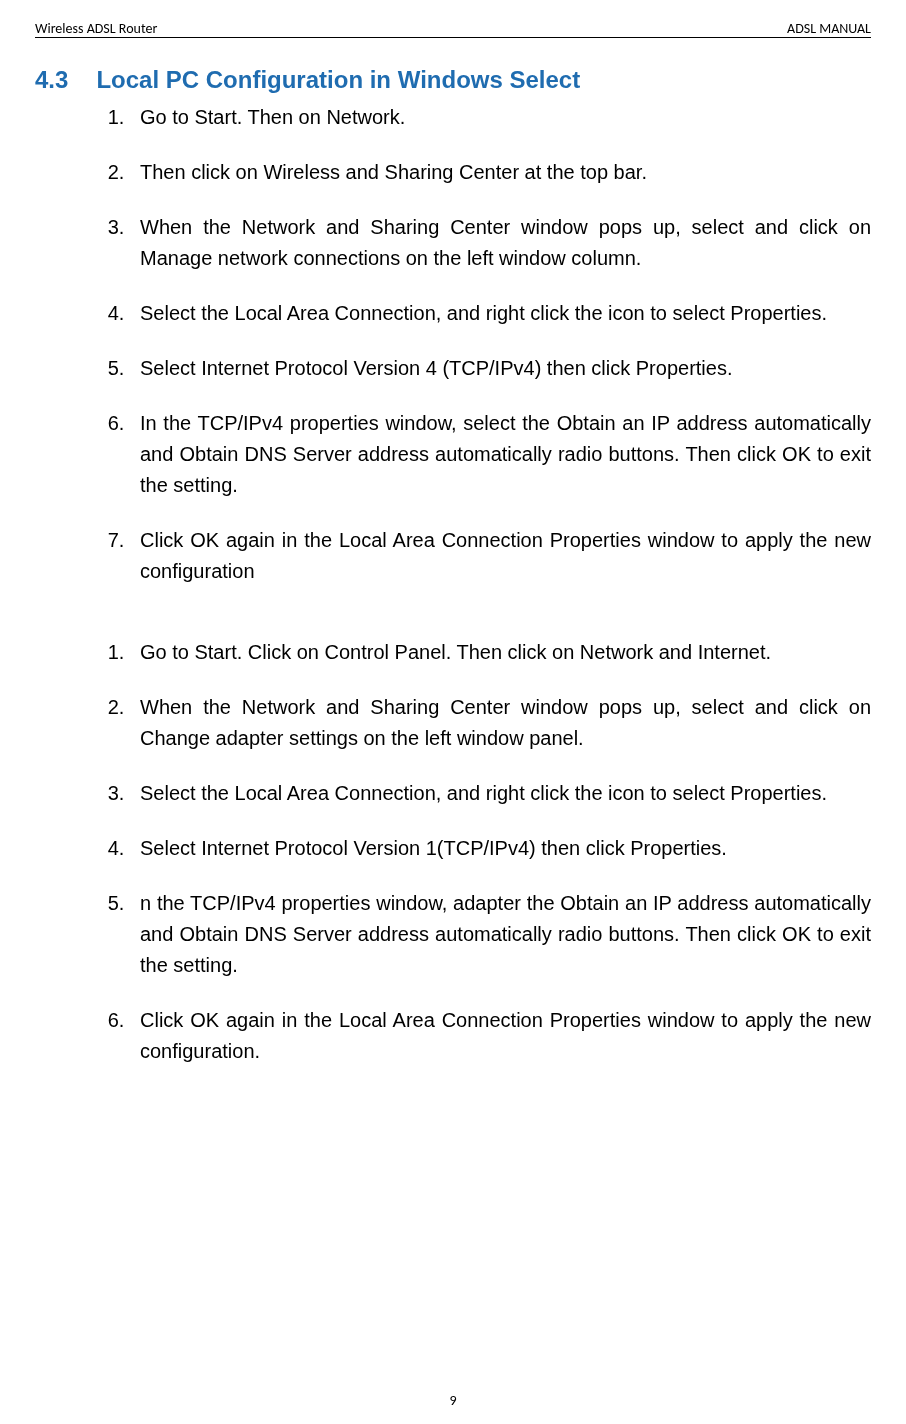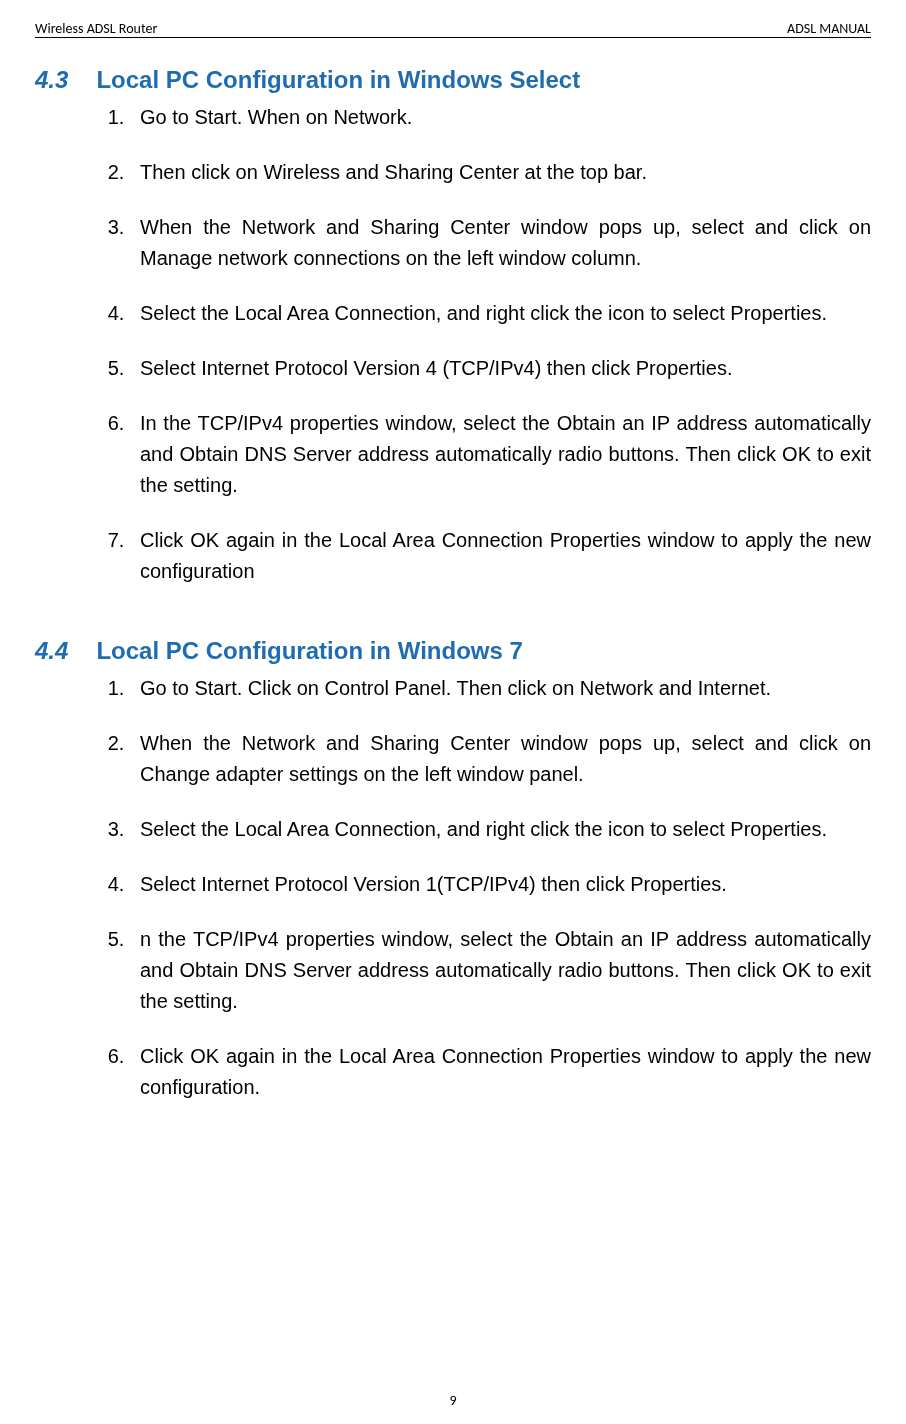--- a/index.html
+++ b/index.html
@@ -28,21 +28,20 @@
       color: #1F6CB0;
       font-size: 24px;
       font-weight: bold;
       font-family: Arial, Helvetica, sans-serif;
       margin-top: 14px;
       margin-bottom: 8px;
     }
     .section-number {
       display: inline-block;
       margin-right: 28px;
-      font-style: italic;
     }
     ol {
       list-style-position: outside;
       padding-left: 95px;
       margin-top: 0;
     }
     ol li {
       font-size: 20px;
       color: #000;
       line-height: 1.55;
@@ -69,37 +68,34 @@
 <div class="header">
   <span>Wireless ADSL Router</span>
   <span>ADSL MANUAL</span>
 </div>
 
 <div class="section-block-1">
   <h2 class="section-heading">
     <span class="section-number">4.3</span><span>Local PC Configuration in Windows Select</span>
   </h2>
   <ol>
-    <li>Go to Start. When on Network.</li>
+    <li>Go to Start. Then on Network.</li>
     <li>Then click on Wireless and Sharing Center at the top bar.</li>
     <li>When the Network and Sharing Center window pops up, select and click on Manage network connections on the left window column.</li>
     <li>Select the Local Area Connection, and right click the icon to select Properties.</li>
     <li>Select Internet Protocol Version 4 (TCP/IPv4) then click Properties.</li>
     <li>In the TCP/IPv4 properties window, select the Obtain an IP address automatically and Obtain DNS Server address automatically radio buttons. Then click OK to exit the setting.</li>
     <li>Click OK again in the Local Area Connection Properties window to apply the new configuration</li>
   </ol>
 </div>
 
 <div class="section-block-2">
-  <h2 class="section-heading">
-    <span class="section-number">4.4</span><span>Local PC Configuration in Windows 7</span>
-  </h2>
   <ol>
     <li>Go to Start. Click on Control Panel. Then click on Network and Internet.</li>
     <li>When the Network and Sharing Center window pops up, select and click on Change adapter settings on the left window panel.</li>
     <li>Select the Local Area Connection, and right click the icon to select Properties.</li>
     <li>Select Internet Protocol Version 1(TCP/IPv4) then click Properties.</li>
-    <li>n the TCP/IPv4 properties window, select the Obtain an IP address automatically and Obtain DNS Server address automatically radio buttons. Then click OK to exit the setting.</li>
+    <li>n the TCP/IPv4 properties window, adapter the Obtain an IP address automatically and Obtain DNS Server address automatically radio buttons. Then click OK to exit the setting.</li>
     <li>Click OK again in the Local Area Connection Properties window to apply the new configuration.</li>
   </ol>
 </div>
 
 <div class="page-number">9</div>
 
 </body></html>

